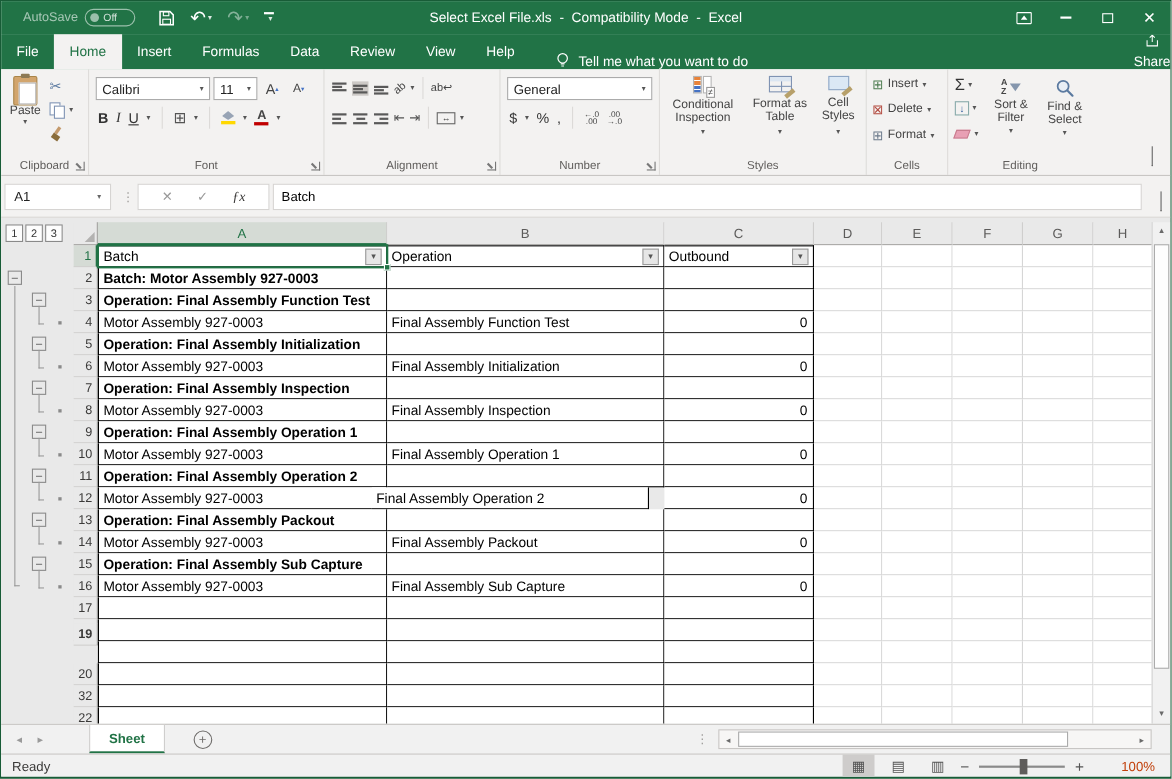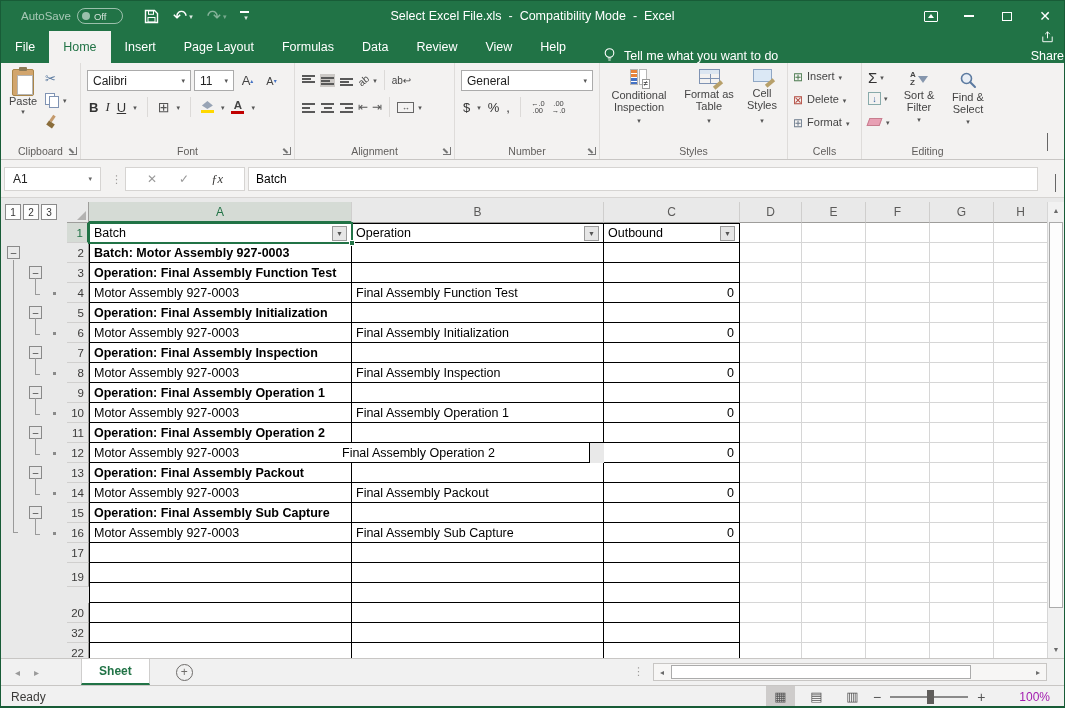--- a/index.html
+++ b/index.html
@@ -168,21 +168,21 @@
   
   .statusbar { height:22px; background:#f1f1f1; border-top:1px solid #c8c6c4; position:relative; display:flex; align-items:center; }
   .status-text { margin-left:10px; font-size:12px; color:#3b3a39; }
   .viewbtns { position:absolute; left:765px; display:flex; gap:7px; }
   .vbtn { width:29px; height:21px; display:flex; align-items:center; justify-content:center; font-size:13px; color:#555; }
   .vbtn.active { background:#cecccb; }
   .zoomwrap { position:absolute; left:872px; display:flex; align-items:center; gap:9px; }
   .zsign { font-size:14px; color:#555; }
   .ztrack { width:78px; height:2px; background:#8a8a8a; position:relative; }
   .zthumb { position:absolute; left:37px; top:-6px; width:7px; height:14px; background:#5f5d5b; }
-  .zoompct { position:absolute; right:14px; font-size:12px; color:#a21caf; }
+  .zoompct { position:absolute; right:14px; font-size:12px; color:#c2410c; }
 </style>
 </head>
 <body>
 
 <div class="titlebar">
   <div class="autosave">
     <span class="autosave-label">AutoSave</span>
     <span class="pill">
       <span class="pill-dot"></span>
       <span class="pill-state">Off</span>
@@ -223,21 +223,20 @@
         <span class="maxim"></span>
       </span>
     <span class="winbtn closex">✕</span>
   </div>
 </div>
 
 <div class="tabsrow">
   <span class="rtab">File</span>
   <span class="rtab active">Home</span>
   <span class="rtab">Insert</span>
-  <span class="rtab">Page Layout</span>
   <span class="rtab">Formulas</span>
   <span class="rtab">Data</span>
   <span class="rtab">Review</span>
   <span class="rtab">View</span>
   <span class="rtab">Help</span>
   <span class="tellme">
     <svg width="15" height="16" viewBox="0 0 15 16">
         <circle cx="7.5" cy="6" r="4.3" fill="none" stroke="#fff" stroke-width="1.1"></circle>
         <path d="M5.8 11h3.4M6.3 13h2.4" stroke="#fff" stroke-width="1.1" fill="none"></path>
       </svg>
@@ -679,21 +678,21 @@
       <div class="cell gl" style="left: 993px; top: 345px; width: 54px; height: 20px;"></div>
       <div class="rn" style="left: 66px; top: 365px; width: 22px; height: 20px;">18</div>
       <div class="cell tb cA" style="left: 88px; top: 365px; width: 263px; height: 20px;"></div>
       <div class="cell tb" style="left: 351px; top: 365px; width: 252px; height: 20px;"></div>
       <div class="cell tb" style="left: 603px; top: 365px; width: 136px; height: 20px;"></div>
       <div class="cell gl" style="left: 739px; top: 365px; width: 62px; height: 20px;"></div>
       <div class="cell gl" style="left: 801px; top: 365px; width: 64px; height: 20px;"></div>
       <div class="cell gl" style="left: 865px; top: 365px; width: 64px; height: 20px;"></div>
       <div class="cell gl" style="left: 929px; top: 365px; width: 64px; height: 20px;"></div>
       <div class="cell gl" style="left: 993px; top: 365px; width: 54px; height: 20px;"></div>
-      <div class="rn" style="left: 66px; top: 369px; width: 22px; height: 20px;">19</div>
+      <div class="rn" style="left: 66px; top: 369px; width: 22px; height: 20px; font-weight: bold;">19</div>
       <div class="cell tb cA" style="left: 88px; top: 385px; width: 263px; height: 20px;"></div>
       <div class="cell tb" style="left: 351px; top: 385px; width: 252px; height: 20px;"></div>
       <div class="cell tb" style="left: 603px; top: 385px; width: 136px; height: 20px;"></div>
       <div class="cell gl" style="left: 739px; top: 385px; width: 62px; height: 20px;"></div>
       <div class="cell gl" style="left: 801px; top: 385px; width: 64px; height: 20px;"></div>
       <div class="cell gl" style="left: 865px; top: 385px; width: 64px; height: 20px;"></div>
       <div class="cell gl" style="left: 929px; top: 385px; width: 64px; height: 20px;"></div>
       <div class="cell gl" style="left: 993px; top: 385px; width: 54px; height: 20px;"></div>
       <div class="rn" style="left: 66px; top: 405px; width: 22px; height: 20px;">20</div>
       <div class="cell tb cA" style="left: 88px; top: 405px; width: 263px; height: 20px;"></div>

